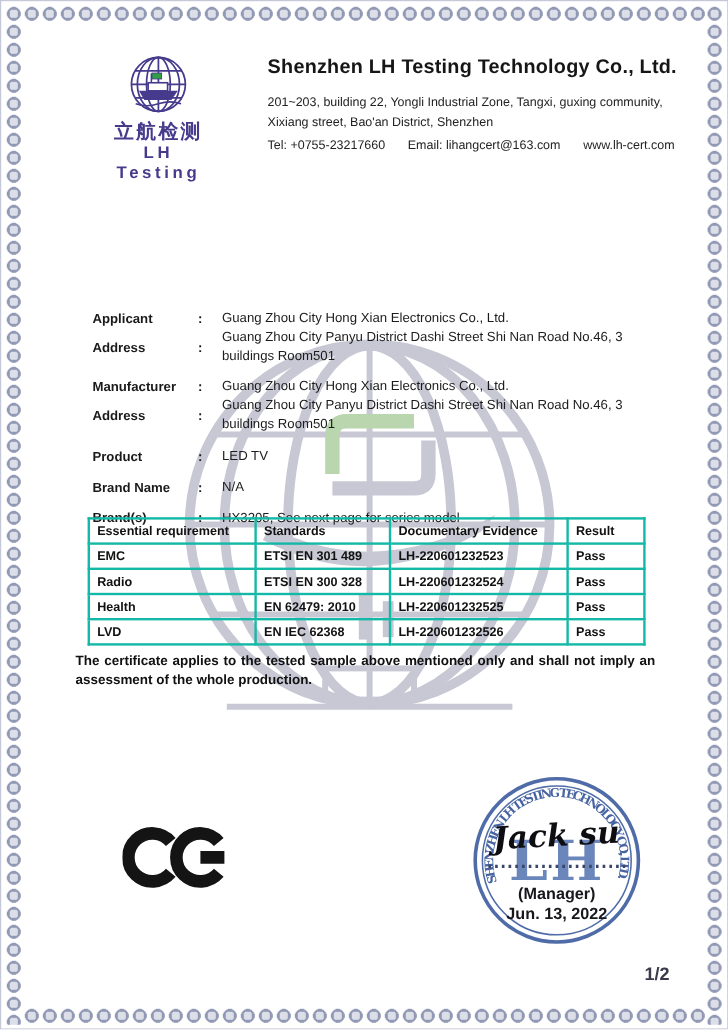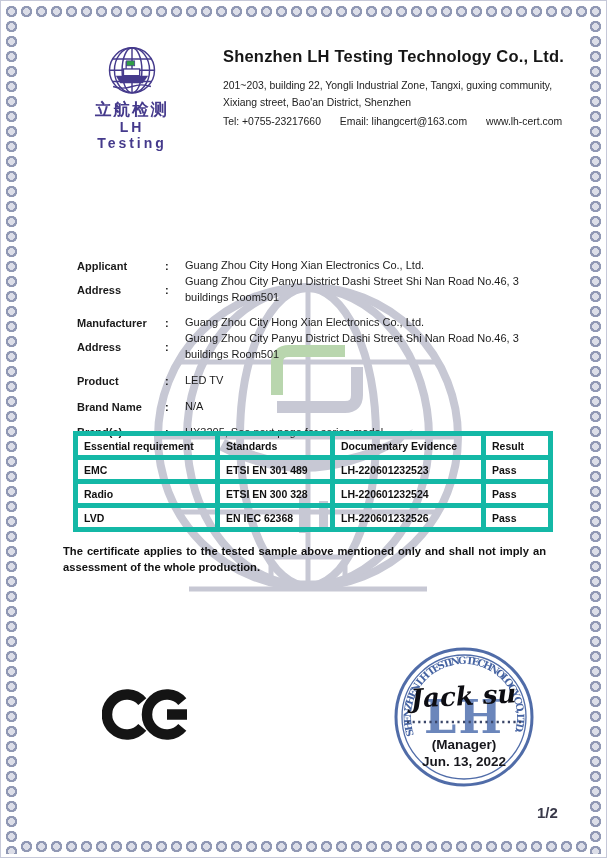--- a/index.html
+++ b/index.html
@@ -41,21 +41,21 @@
   
   .fields{position:absolute;left:76px;top:233px;width:474px;margin-top:24px;}
   .frow{display:flex;align-items:center;}
   .frow .lbl{width:88px;font-size:11px;font-weight:bold;flex:none;}
   .frow .col{width:20px;font-size:11px;font-weight:bold;flex:none;}
   .frow .val{flex:1;font-size:11px;line-height:1.45;color:#1c1c1c;}
   .mb0{margin-bottom:0;} .mb9{margin-bottom:9px;} .mb10{margin-bottom:10px;}
 
   
   .rtable{position:absolute;left:72px;top:430px;border-collapse:collapse;}
-  .rtable th,.rtable td{border:5px solid #14b8a6;font-size:10.5px;font-weight:bold;
+  .rtable th,.rtable td{border:2px solid #14b8a6;font-size:10.5px;font-weight:bold;
     text-align:left;padding:2px 6px;height:15px;background:transparent;color:#111;}
   .c0{width:125px;} .c1{width:98px;} .c2{width:134px;} .c3{width:50px;}
 
   .paras{position:absolute;left:62px;top:542px;width:483px;}
   .paras p{margin:0;font-size:11.2px;font-weight:bold;line-height:1.43;
     text-align:justify;color:#111;}
   .paras p + p{margin-top:9px;}
 
   .ce{position:absolute;left:101px;top:686px;}
   .stamp{position:absolute;left:391px;top:644px;width:144px;height:144px;}
@@ -180,20 +180,26 @@
           <td>LH-220601232523</td>
           <td>Pass</td>
         </tr>
         <tr>
           <td>Radio</td>
           <td>ETSI EN 300 328</td>
           <td>LH-220601232524</td>
           <td>Pass</td>
         </tr>
         <tr>
+          <td>Health</td>
+          <td>EN 62479: 2010</td>
+          <td>LH-220601232525</td>
+          <td>Pass</td>
+        </tr>
+        <tr>
           <td>LVD</td>
           <td>EN IEC 62368</td>
           <td>LH-220601232526</td>
           <td>Pass</td>
         </tr>
       </tbody>
     </table>
 
     <div class="paras">
       <p>The certificate applies to the tested sample above mentioned only and shall not imply an assessment of the whole production.</p>

